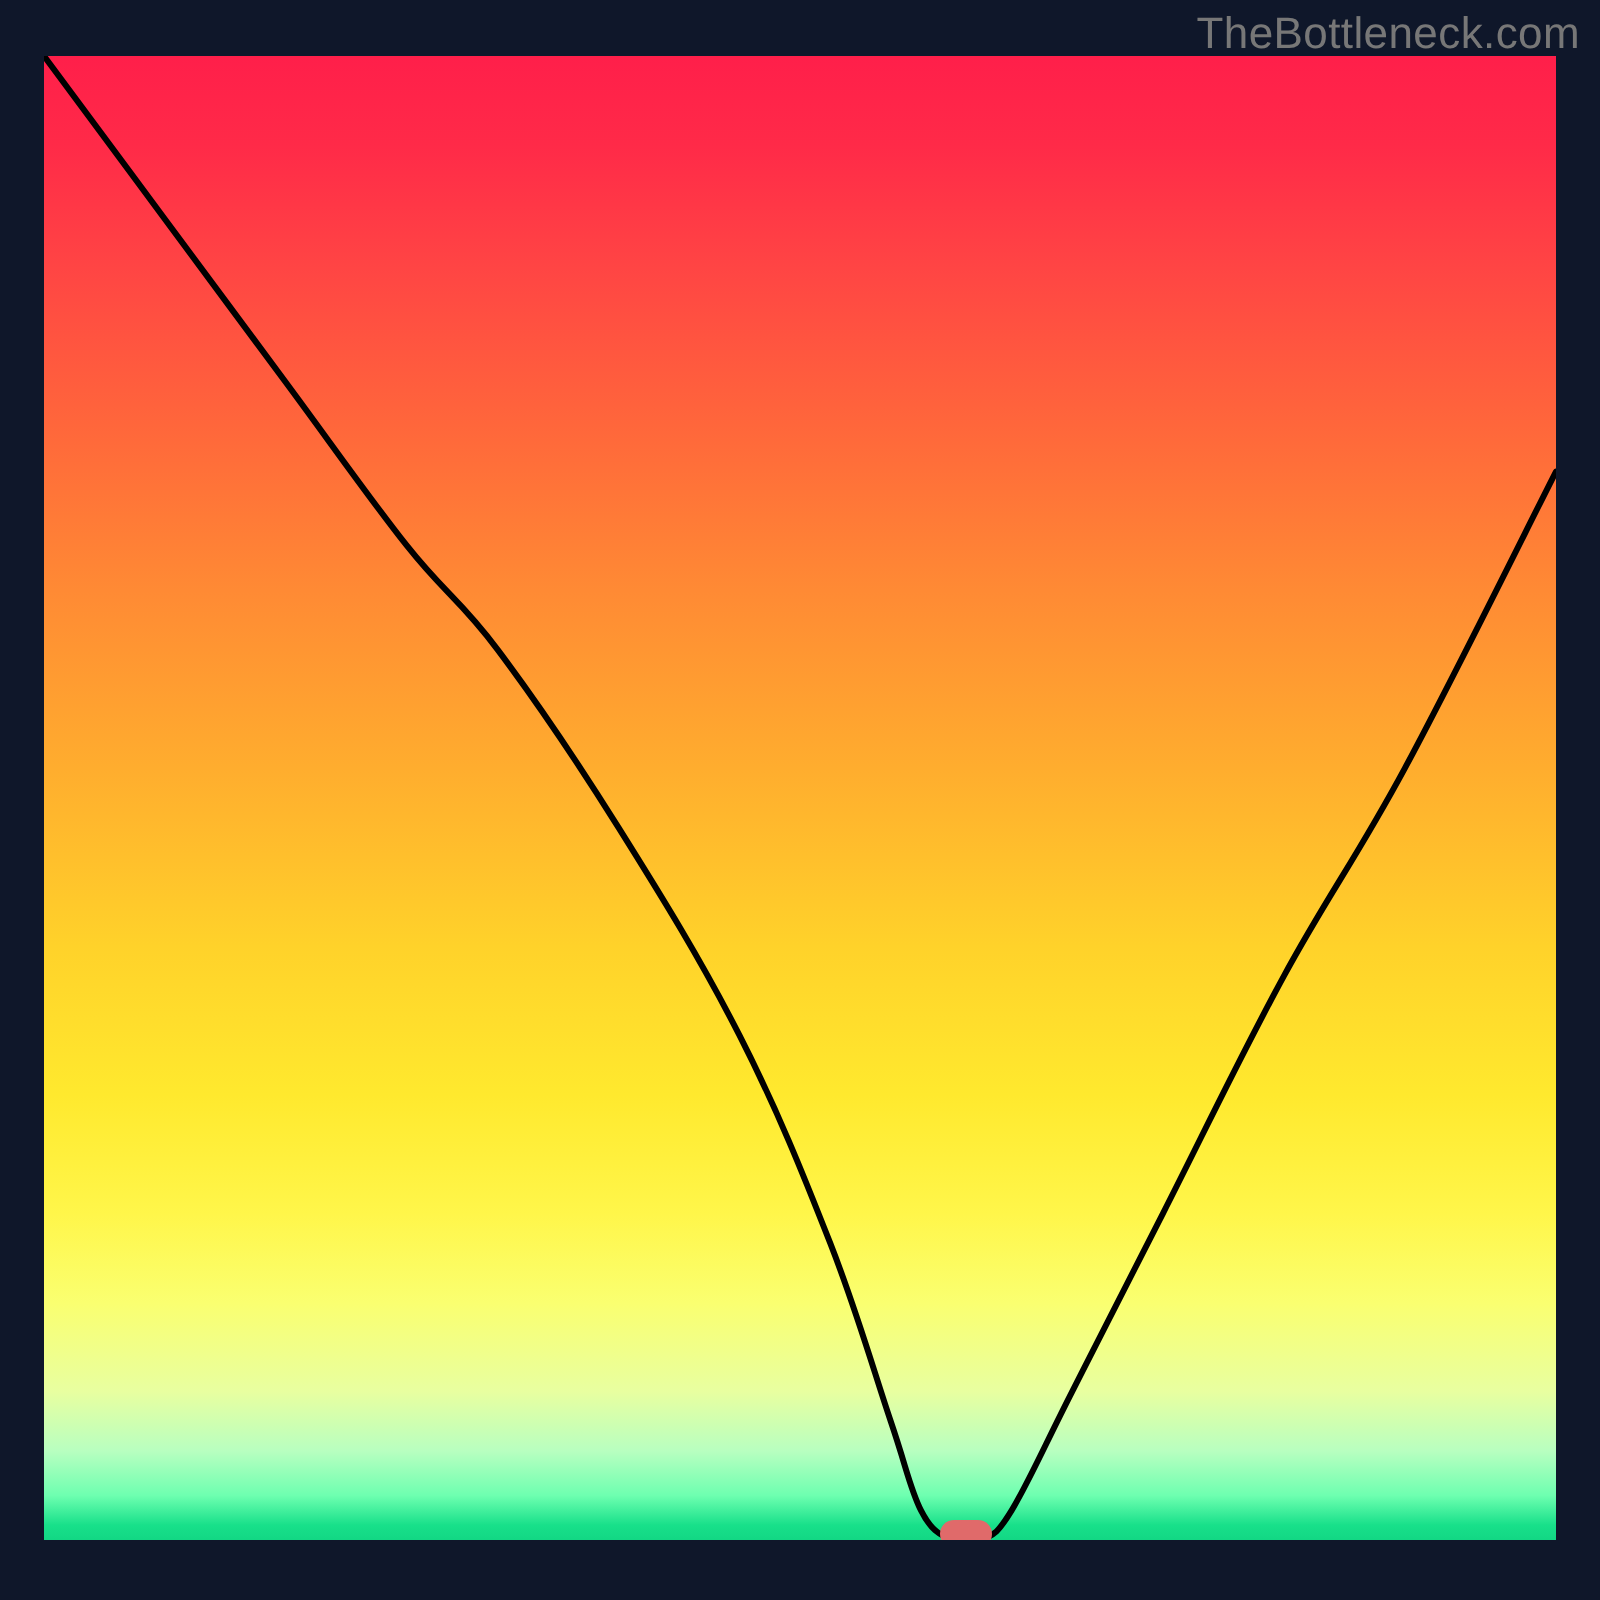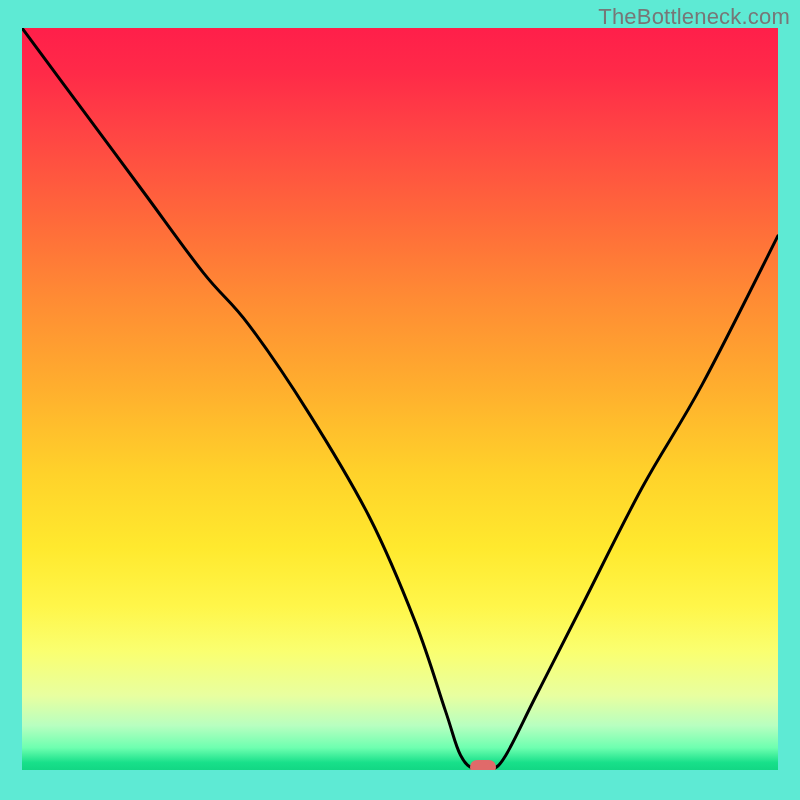--- a/index.html
+++ b/index.html
@@ -8,21 +8,21 @@
     width: 800px;
     height: 800px;
     background: #000;
     overflow: hidden;
     font-family: Arial, Helvetica, sans-serif;
   }
   .frame {
     position: relative;
     width: 800px;
     height: 800px;
-    background: #5eead4;
+    background: #0f172a;
   }
   .watermark {
     position: absolute;
     top: 4px;
     right: 10px;
     color: #777;
     font-size: 22px;
     font-weight: 500;
     letter-spacing: 0.2px;
     z-index: 30;

